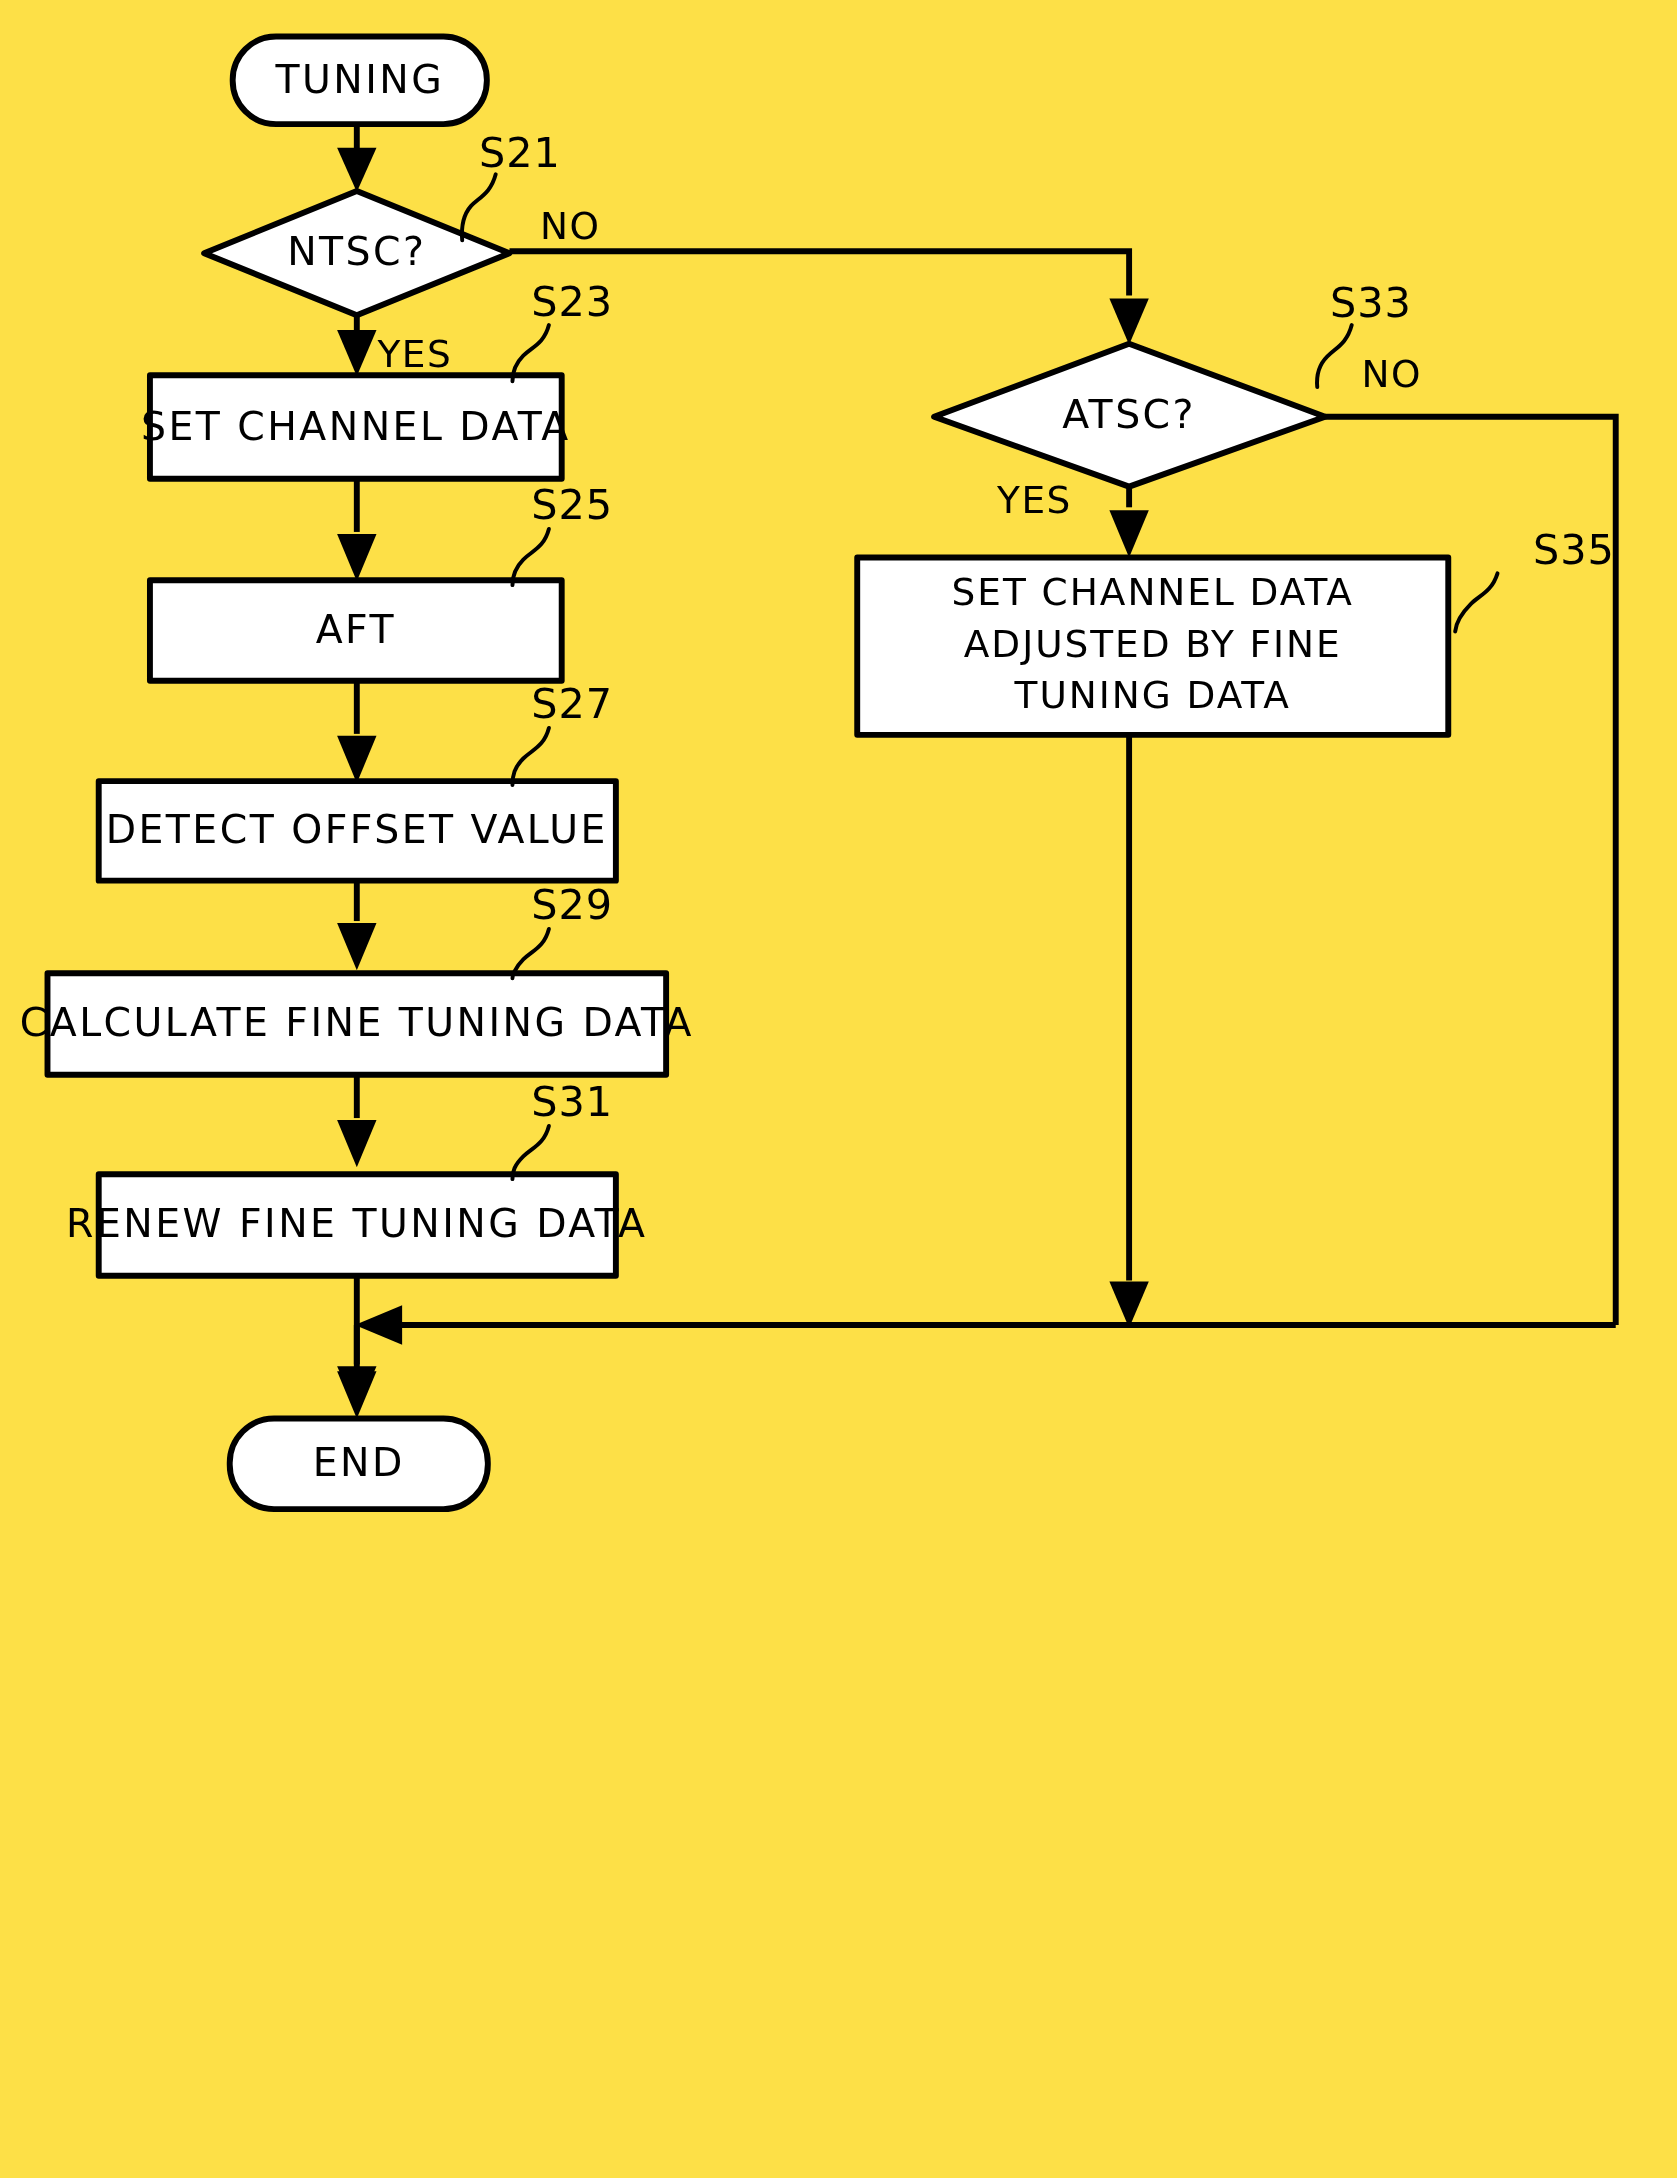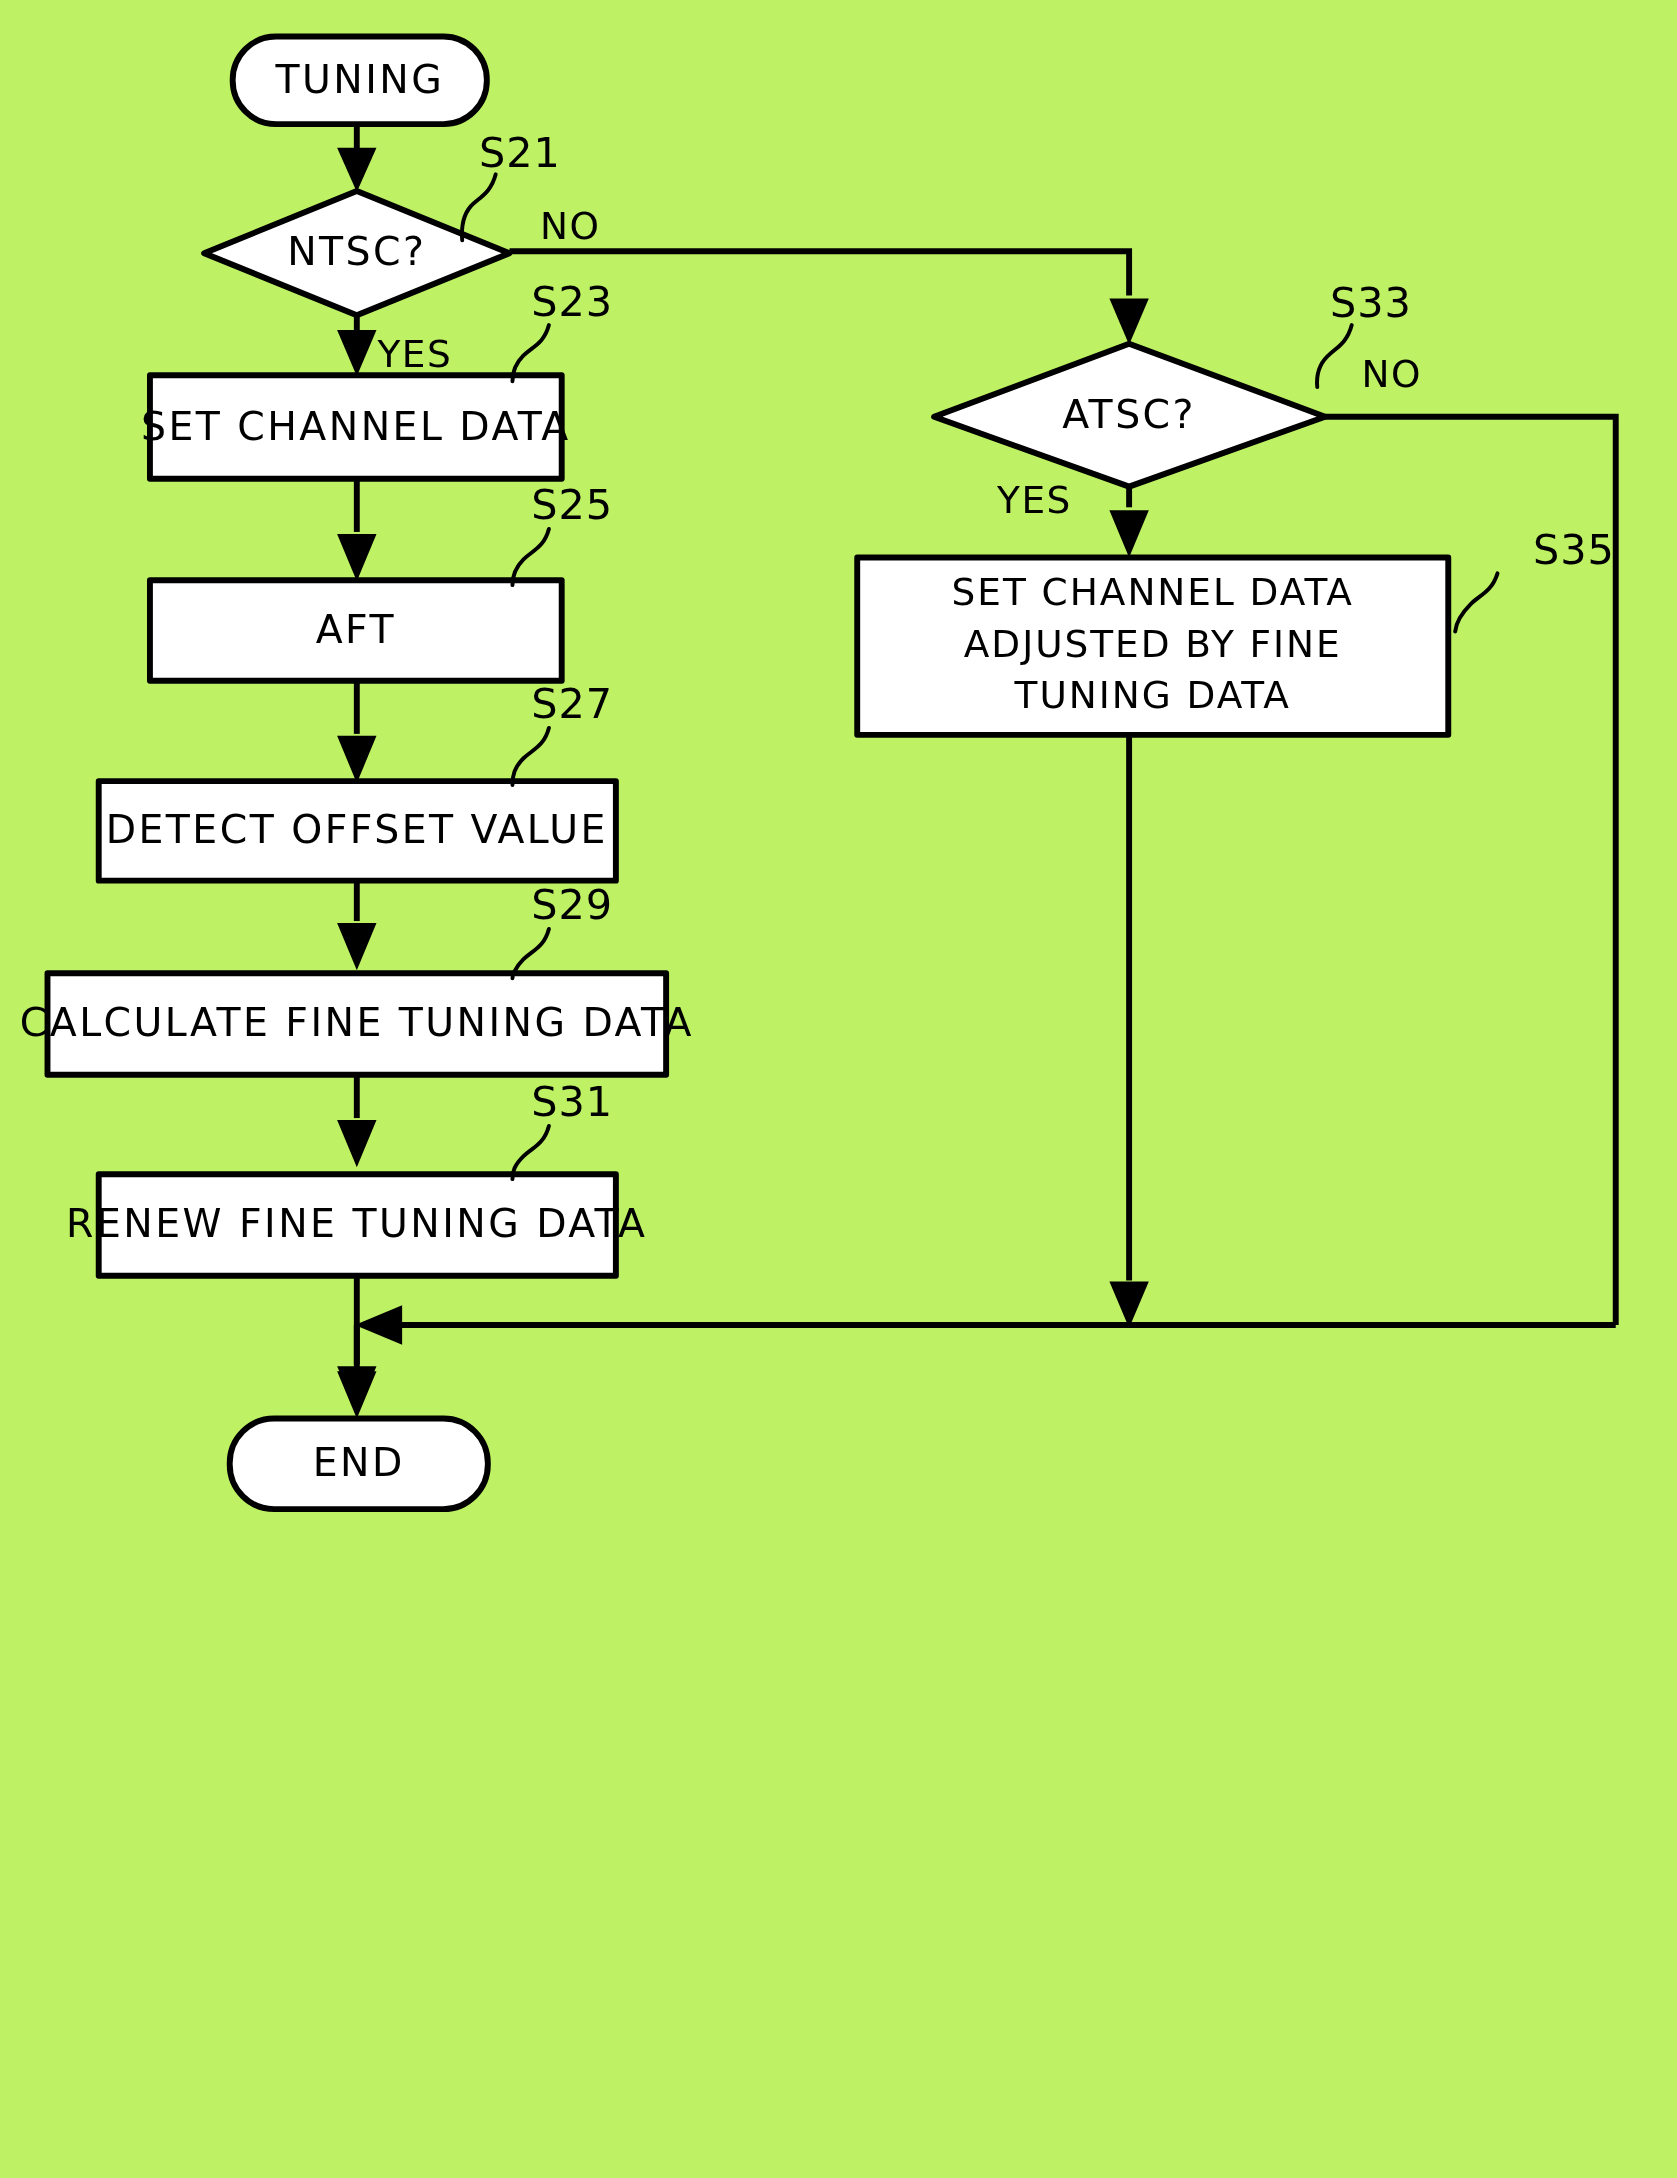--- a/index.html
+++ b/index.html
@@ -5,21 +5,21 @@
 <style>
   html, body {
     margin: 0;
     padding: 0;
     background: #ffffff;
   }
   #page {
     position: relative;
     width: 1678px;
     height: 2178px;
-    background: #bef264;
+    background: #fde047;
     font-family: "DejaVu Sans", sans-serif;
     overflow: hidden;
   }
   #flow-svg {
     position: absolute;
     top: 0;
     left: 0;
     width: 1678px;
     height: 2178px;
   }

